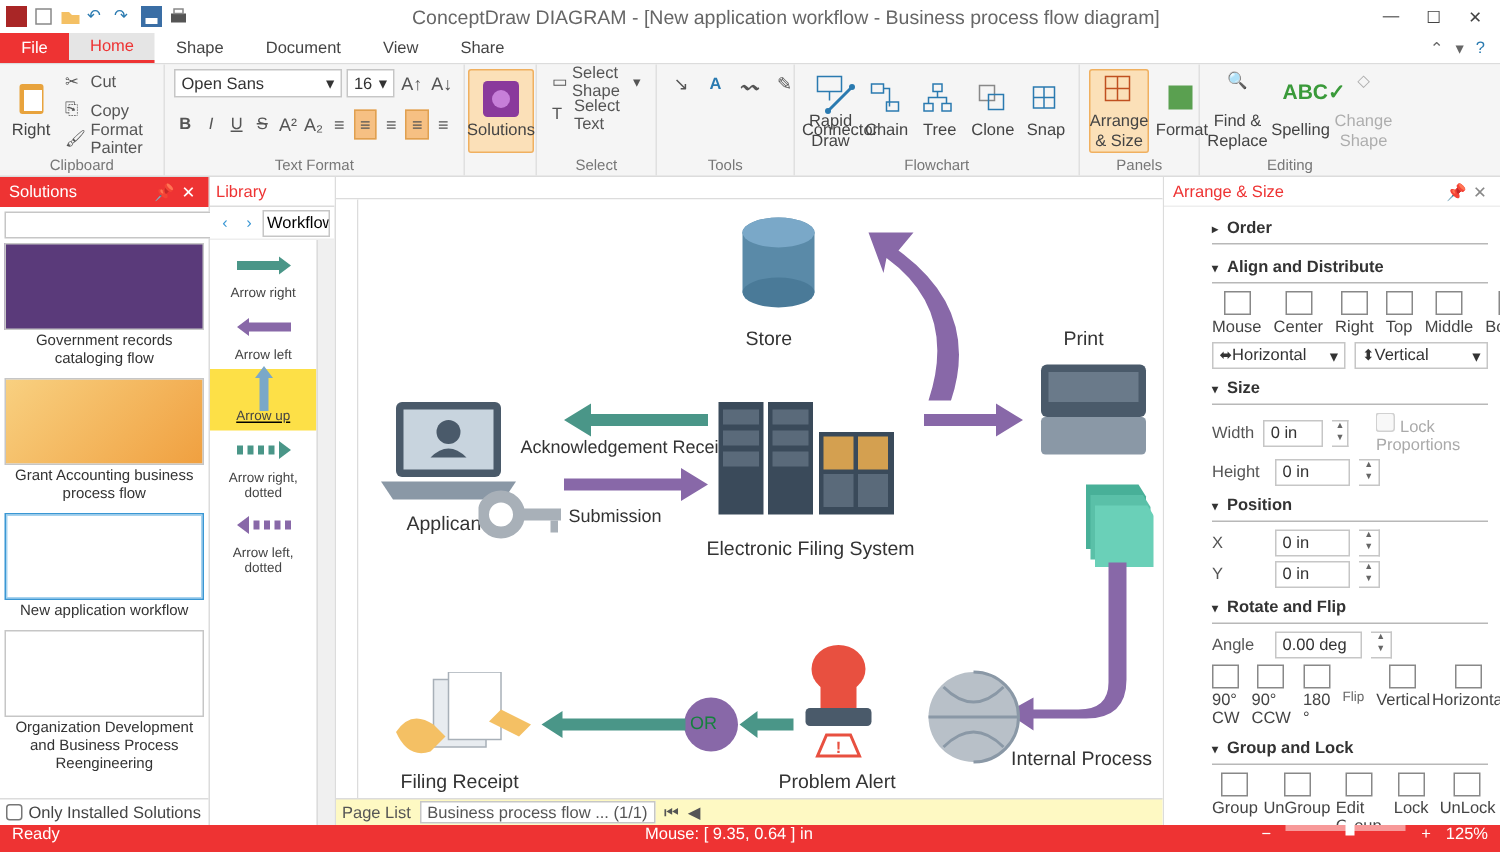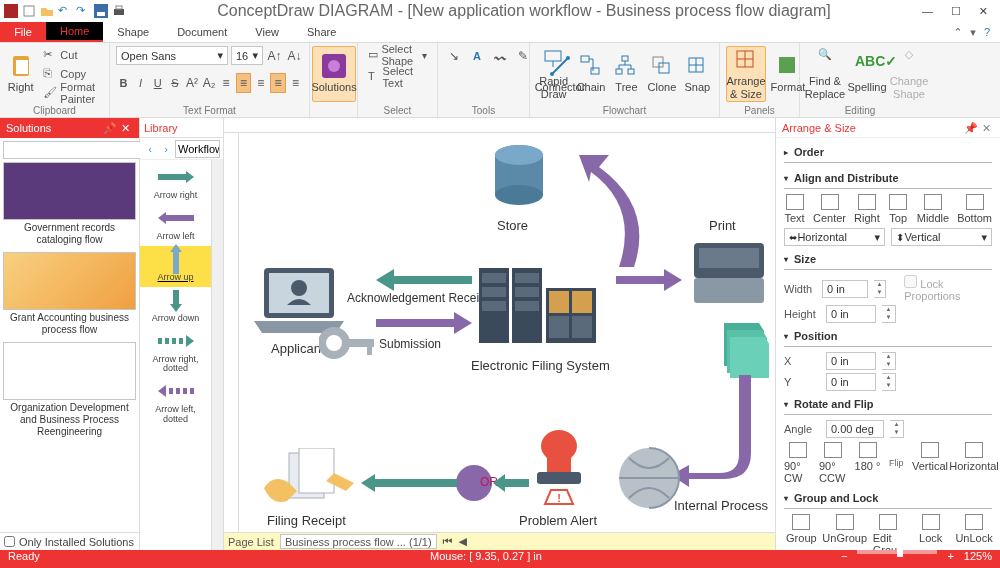--- a/index.html
+++ b/index.html
@@ -1,28 +1,28 @@
 <!DOCTYPE html>
 <html><head>
 <meta charset="utf-8">
 <style>
 *{box-sizing:border-box;margin:0;padding:0;font-family:"Segoe UI",Arial,sans-serif;font-size:11px;}
 body{width:1000px;height:568px;overflow:hidden;background:#fff;display:flex;flex-direction:column;}
 
 .titlebar{height:22px;background:#fff;display:flex;align-items:center;padding:0 4px;}
 .titlebar .qat{display:flex;gap:4px;}
 .titlebar .qat span{width:14px;height:14px;display:inline-block;}
-.titlebar .title{flex:1;text-align:center;color:#666;font-size:16px;}
+.titlebar .title{flex:1;text-align:center;color:#666;font-size:13px;}
 .titlebar .winctrl{display:flex;gap:18px;color:#444;padding-right:8px;}
 .titlebar .winctrl span{cursor:pointer;}
 
 .tabs{height:21px;background:#fff;border-bottom:1px solid #dcdcdc;display:flex;align-items:stretch;}
 .tabs .filebtn{width:46px;background:#e33;color:#fff;display:flex;align-items:center;justify-content:center;font-size:11px;}
 .tabs .tab{padding:0 14px;display:flex;align-items:center;color:#444;cursor:pointer;}
-.tabs .tab.active{color:#e33;border-bottom:2px solid #e33;background:#000000;}
+.tabs .tab.active{color:#e33;border-bottom:2px solid #e33;background:#e5e5e5;}
 .tabs .ribbon-ctrl{margin-left:auto;display:flex;align-items:center;gap:8px;padding-right:10px;color:#666;}
 
 .ribbon{height:75px;background:#f5f5f5;border-bottom:1px solid #dcdcdc;display:flex;align-items:stretch;}
 .rgroup{border-right:1px solid #e0e0e0;padding:3px 6px 0 6px;display:flex;flex-direction:column;justify-content:space-between;}
 .rgroup .glabel{text-align:center;color:#777;font-size:10px;padding:1px 0;}
 .rbody{display:flex;align-items:flex-start;gap:4px;}
 .bigbtn{display:flex;flex-direction:column;align-items:center;justify-content:center;width:44px;height:56px;border:1px solid transparent;border-radius:2px;cursor:pointer;font-size:10px;color:#444;text-align:center;line-height:1.1;}
 .bigbtn .bicon{width:24px;height:24px;margin-bottom:3px;}
 .bigbtn.highlight{background:#fbe0b8;border-color:#f0b060;}
 .minibtn{display:flex;align-items:center;gap:3px;height:18px;padding:0 4px;cursor:pointer;color:#555;font-size:10px;}
@@ -72,21 +72,21 @@
 .ruler-v{width:15px;background:#fff;border-right:1px solid #dcdcdc;}
 .canvas{flex:1;background:#fff;position:relative;overflow:hidden;}
 .pgtabs{height:18px;background:#fef9c3;border-top:1px solid #dcdcdc;display:flex;align-items:center;padding:0 4px;gap:6px;font-size:10px;color:#555;}
 .pgtabs .pgsel{border:1px solid #c6c6c6;background:#fff;height:15px;padding:0 4px;display:flex;align-items:center;}
 
 .dlabel{position:absolute;font-size:13px;color:#333;}
 .arrbig{position:absolute;}
 
 .arrange{width:225px;border-left:1px solid #dcdcdc;background:#fff;}
 .arrange .panel-head{background:#fff;color:#e33;border-bottom:1px solid #eee;}
-.arr-body{flex:1;overflow:hidden;padding:4px 8px;font-size:10px;color:#333;}
+.arr-body{flex:1;overflow:hidden;padding:4px 8px;font-size:10px;color:#333;margin-left:24px;}
 .arr-sec-h{font-weight:bold;padding:4px 0;display:flex;align-items:center;gap:6px;border-bottom:1px solid #b8b8b8;margin-bottom:5px;}
 .arr-sec-h::before{content:"▾";font-size:8px;}
 .arr-sec-h.closed::before{content:"▸";}
 .arr-row{display:flex;align-items:center;gap:6px;margin:3px 0;}
 .arr-icons{display:flex;gap:8px;margin:4px 0;}
 .arr-icobtn{display:flex;flex-direction:column;align-items:center;width:36px;cursor:pointer;font-size:9px;color:#444;}
 .arr-icobtn .iico{width:18px;height:16px;border:1px solid #888;margin-bottom:2px;background:#fff;}
 .arr-sel{border:1px solid #c6c6c6;height:18px;padding:0 4px;display:flex;align-items:center;font-size:10px;background:#fff;}
 .arr-field{display:flex;align-items:center;margin:3px 0;gap:6px;}
 .arr-field label{width:36px;color:#555;}
@@ -392,20 +392,24 @@
     <div class="sol-body">
       <div class="sol-item">
           <div class="sol-thumb" style="background:#5a3a7a"></div>
           <div class="sol-cap">Government records cataloging flow</div>
         </div>
       <div class="sol-item">
           <div class="sol-thumb" style="background:linear-gradient(135deg,#f8d080,#f0a040)"></div>
           <div class="sol-cap">Grant Accounting business process flow</div>
         </div>
       <div class="sol-item">
+          <div class="sol-thumb selected"></div>
+          <div class="sol-cap">New application workflow</div>
+        </div>
+      <div class="sol-item">
           <div class="sol-thumb"></div>
           <div class="sol-cap">Organization Development and Business Process Reengineering</div>
         </div>
     </div>
     <div class="sol-foot">
         <input type="checkbox" style="">
         <span>Only Installed Solutions</span>
       </div>
   </div>
 
@@ -436,28 +440,20 @@
             </div>
             <div class="lib-label">Arrow left</div>
           </div>
         <div class="lib-item sel">
             <div class="lib-shape">
               <svg width="16" height="34">
                 <path d="M5 32V10H2l6-8 6 8h-3v22z" fill="#7aa8c8"></path>
               </svg>
             </div>
             <div class="lib-label">Arrow up</div>
-          </div>
-        <div class="lib-item">
-            <div class="lib-shape">
-              <svg width="16" height="24">
-                <path d="M5 2v14H2l6 8 6-8h-3V2z" fill="#4a9688"></path>
-              </svg>
-            </div>
-            <div class="lib-label">Arrow down</div>
           </div>
         <div class="lib-item">
             <div class="lib-shape">
               <svg width="40" height="14">
                 <g fill="#4a9688">
                   <rect x="2" y="4" width="4" height="6"></rect>
                   <rect x="9" y="4" width="4" height="6"></rect>
                   <rect x="16" y="4" width="4" height="6"></rect>
                   <rect x="23" y="4" width="4" height="6"></rect>
                   <path d="M30 1l8 6-8 6z"></path>
@@ -584,21 +580,21 @@
             <rect x="18" y="18" width="24" height="28" fill="#e85040"></rect>
             <rect x="8" y="44" width="44" height="12" rx="3" fill="#4a5a6a"></rect>
             <path d="M22 62h16l6 14H16z" fill="none" stroke="#e85040" stroke-width="2"></path>
             <text x="30" y="74" text-anchor="middle" fill="#e85040" font-size="12" font-weight="bold">!</text>
           </svg>
         <div class="dlabel" style="left:280px;top:380px">Problem Alert</div>
 
         <svg class="arrbig" style="left:215px;top:330px" width="40" height="40">
             <circle cx="20" cy="20" r="18" fill="#8868a8"></circle>
           </svg>
-        <div class="dlabel" style="left:241px;top:342px;color:#be185d;font-size:12px">OR</div>
+        <div class="dlabel" style="left:221px;top:342px;color:#15803d;font-size:12px">OR</div>
 
         <svg class="arrbig" style="left:252px;top:340px" width="40" height="20">
             <path d="M38 6H14v-5L2 10l12 9v-5h24z" fill="#4a9688"></path>
           </svg>
 
         <svg class="arrbig" style="left:120px;top:340px" width="100" height="20">
             <path d="M98 6H16v-5L2 10l14 9v-5h82z" fill="#4a9688"></path>
           </svg>
 
         <svg class="arrbig" style="left:20px;top:315px" width="100" height="65">
@@ -624,21 +620,21 @@
         <span class="spacer"></span>
         <span class="ph-icon" style="color:#888">📌</span>
         <span class="ph-icon" style="color:#888">✕</span>
       </div>
     <div class="arr-body">
       <div class="arr-sec-h closed">Order</div>
       <div class="arr-sec-h">Align and Distribute</div>
       <div class="arr-icons">
         <div class="arr-icobtn">
             <div class="iico"></div>
-            <span>Text</span>
+            <span>Mouse</span>
           </div>
         <div class="arr-icobtn">
             <div class="iico"></div>
             <span>Center</span>
           </div>
         <div class="arr-icobtn">
             <div class="iico"></div>
             <span>Right</span>
           </div>
         <div class="arr-icobtn">
@@ -750,20 +746,20 @@
           </div>
       </div>
 
     </div>
   </div>
 </div>
 
 <div class="status">
   <span>Ready</span>
   <span class="sspacer"></span>
-  <span class="sitem" style="position:absolute;left:420px">Mouse: [ 9.35, 0.27 ] in</span>
+  <span class="sitem" style="position:absolute;left:420px">Mouse: [ 9.35, 0.64 ] in</span>
   <span class="sitem">−</span>
   <span class="sitem" style="width:80px;height:4px;background:rgba(255,255,255,0.5);position:relative">
       <span style="position:absolute;left:40px;top:-3px;width:6px;height:10px;background:#fff"></span>
     </span>
   <span class="sitem">+</span>
   <span class="sitem">125%</span>
 </div>
 
 </body></html>

